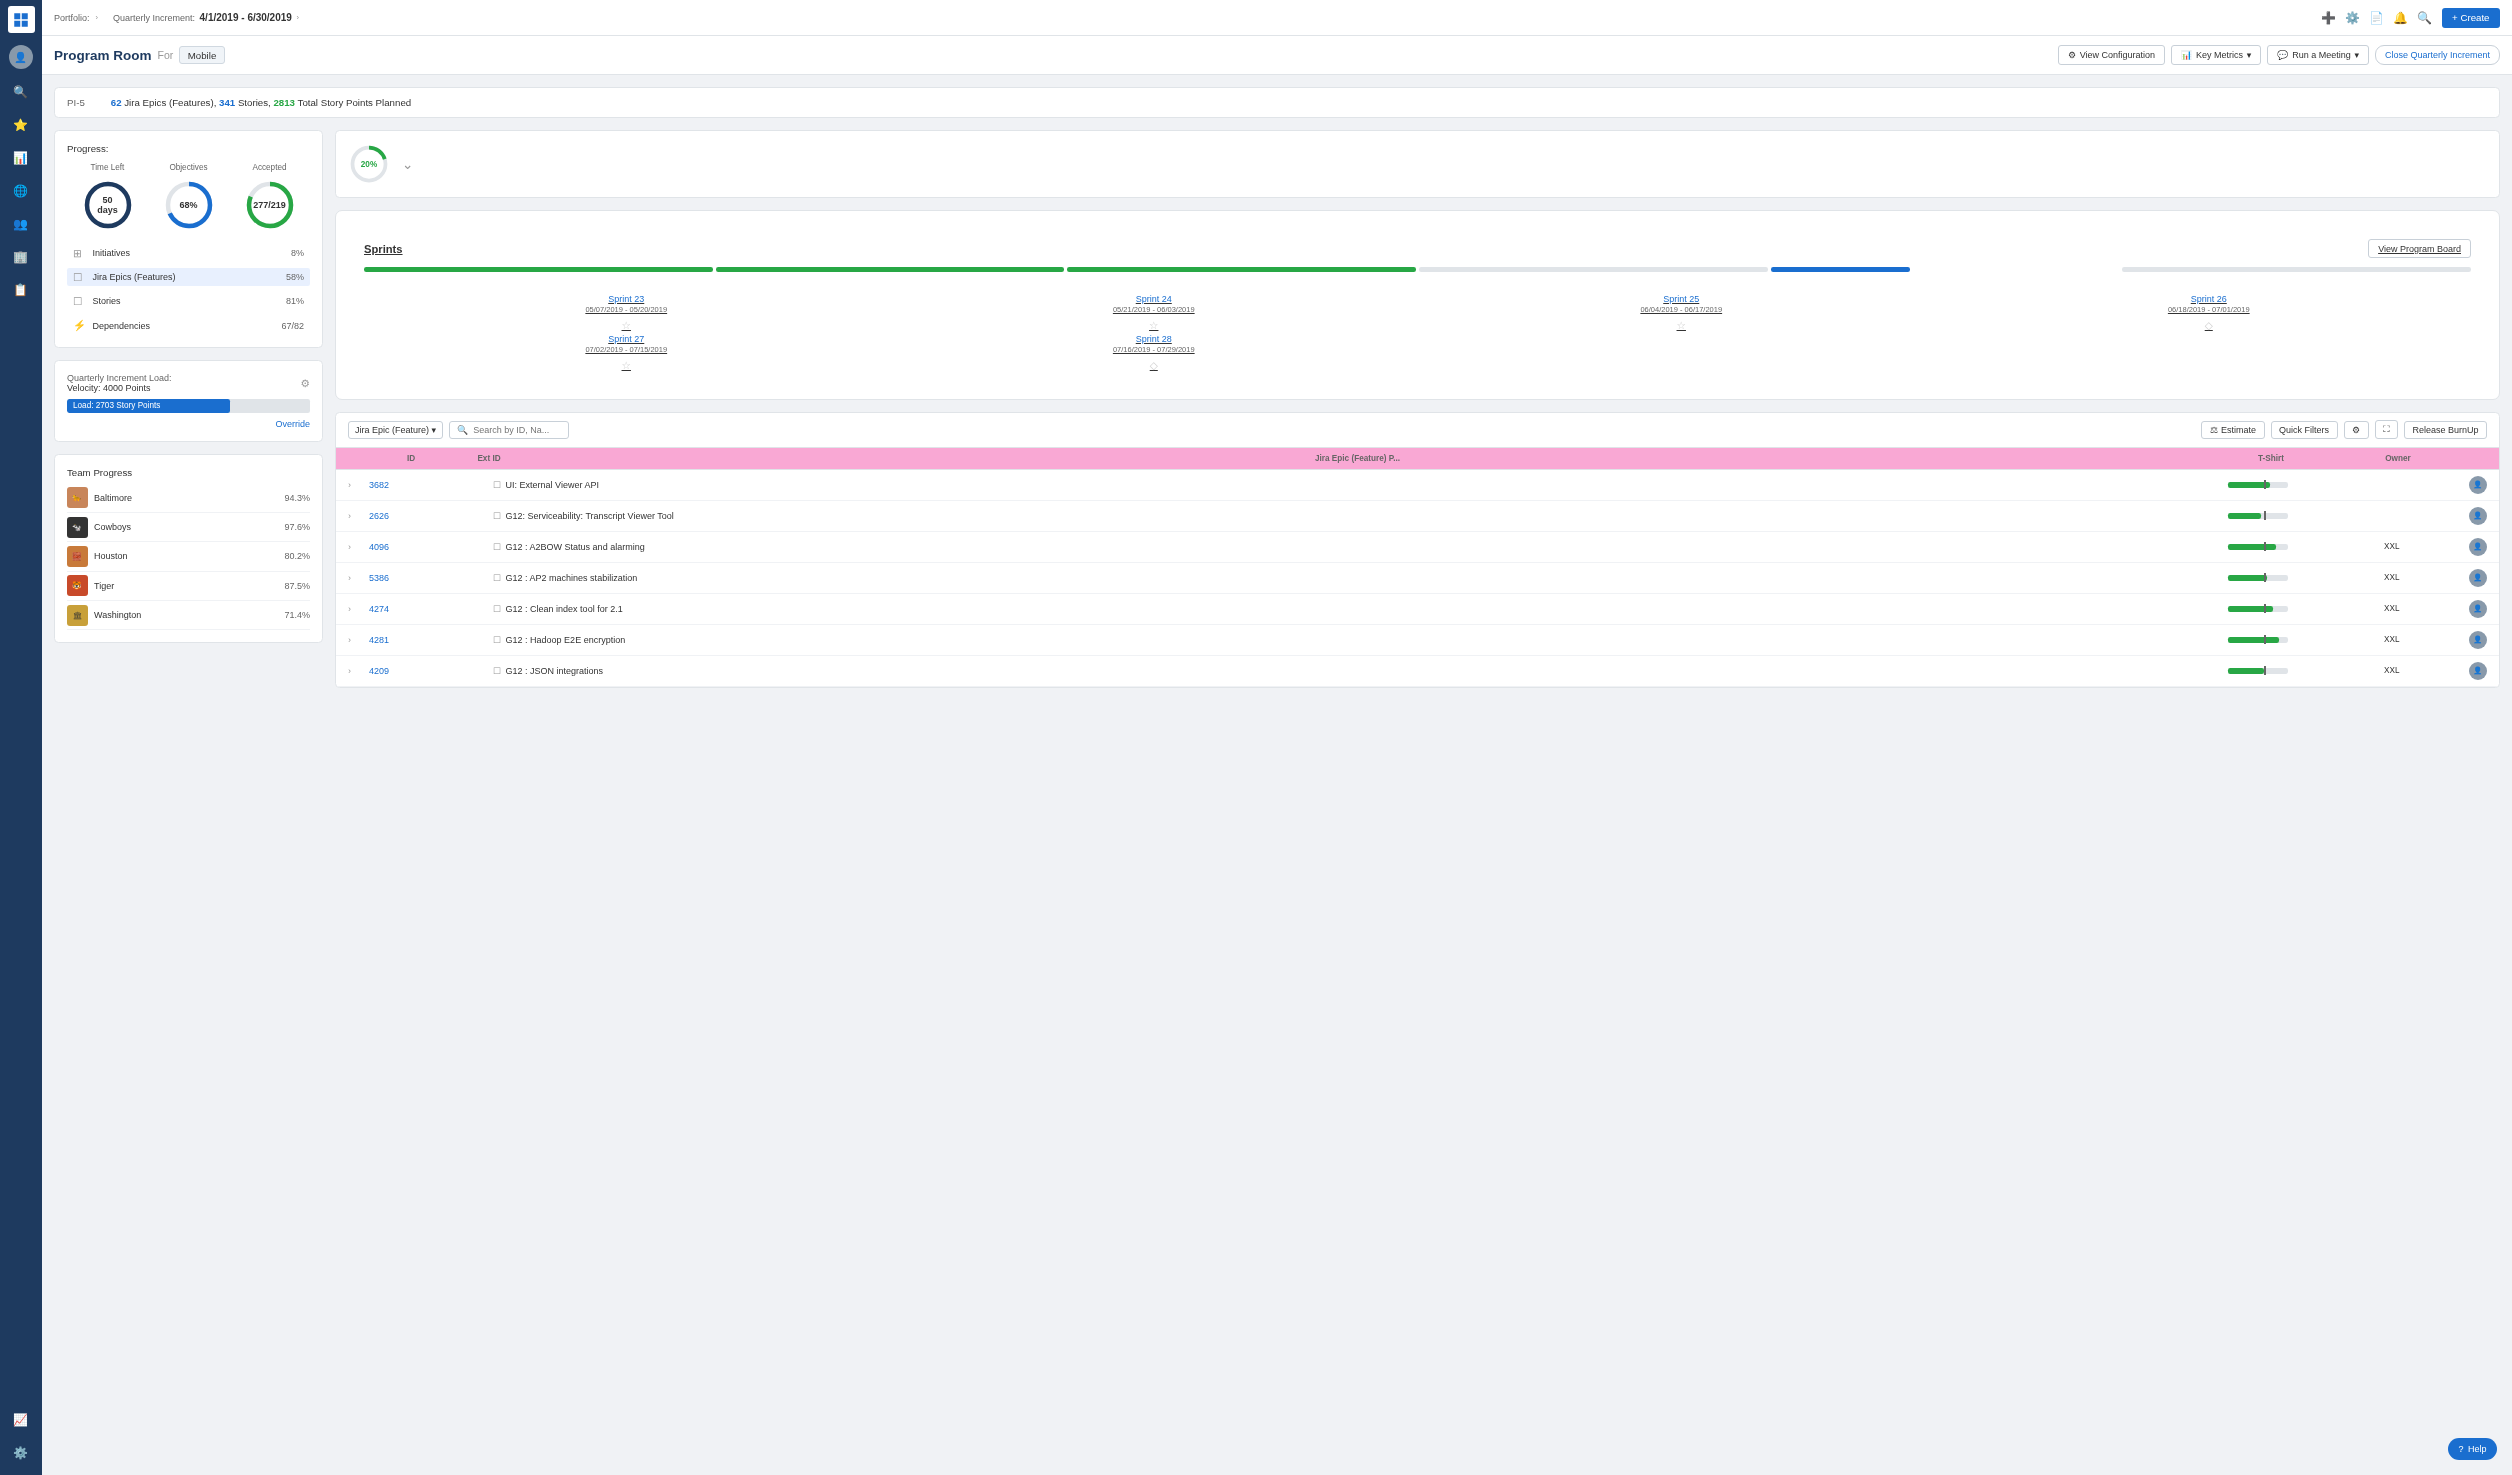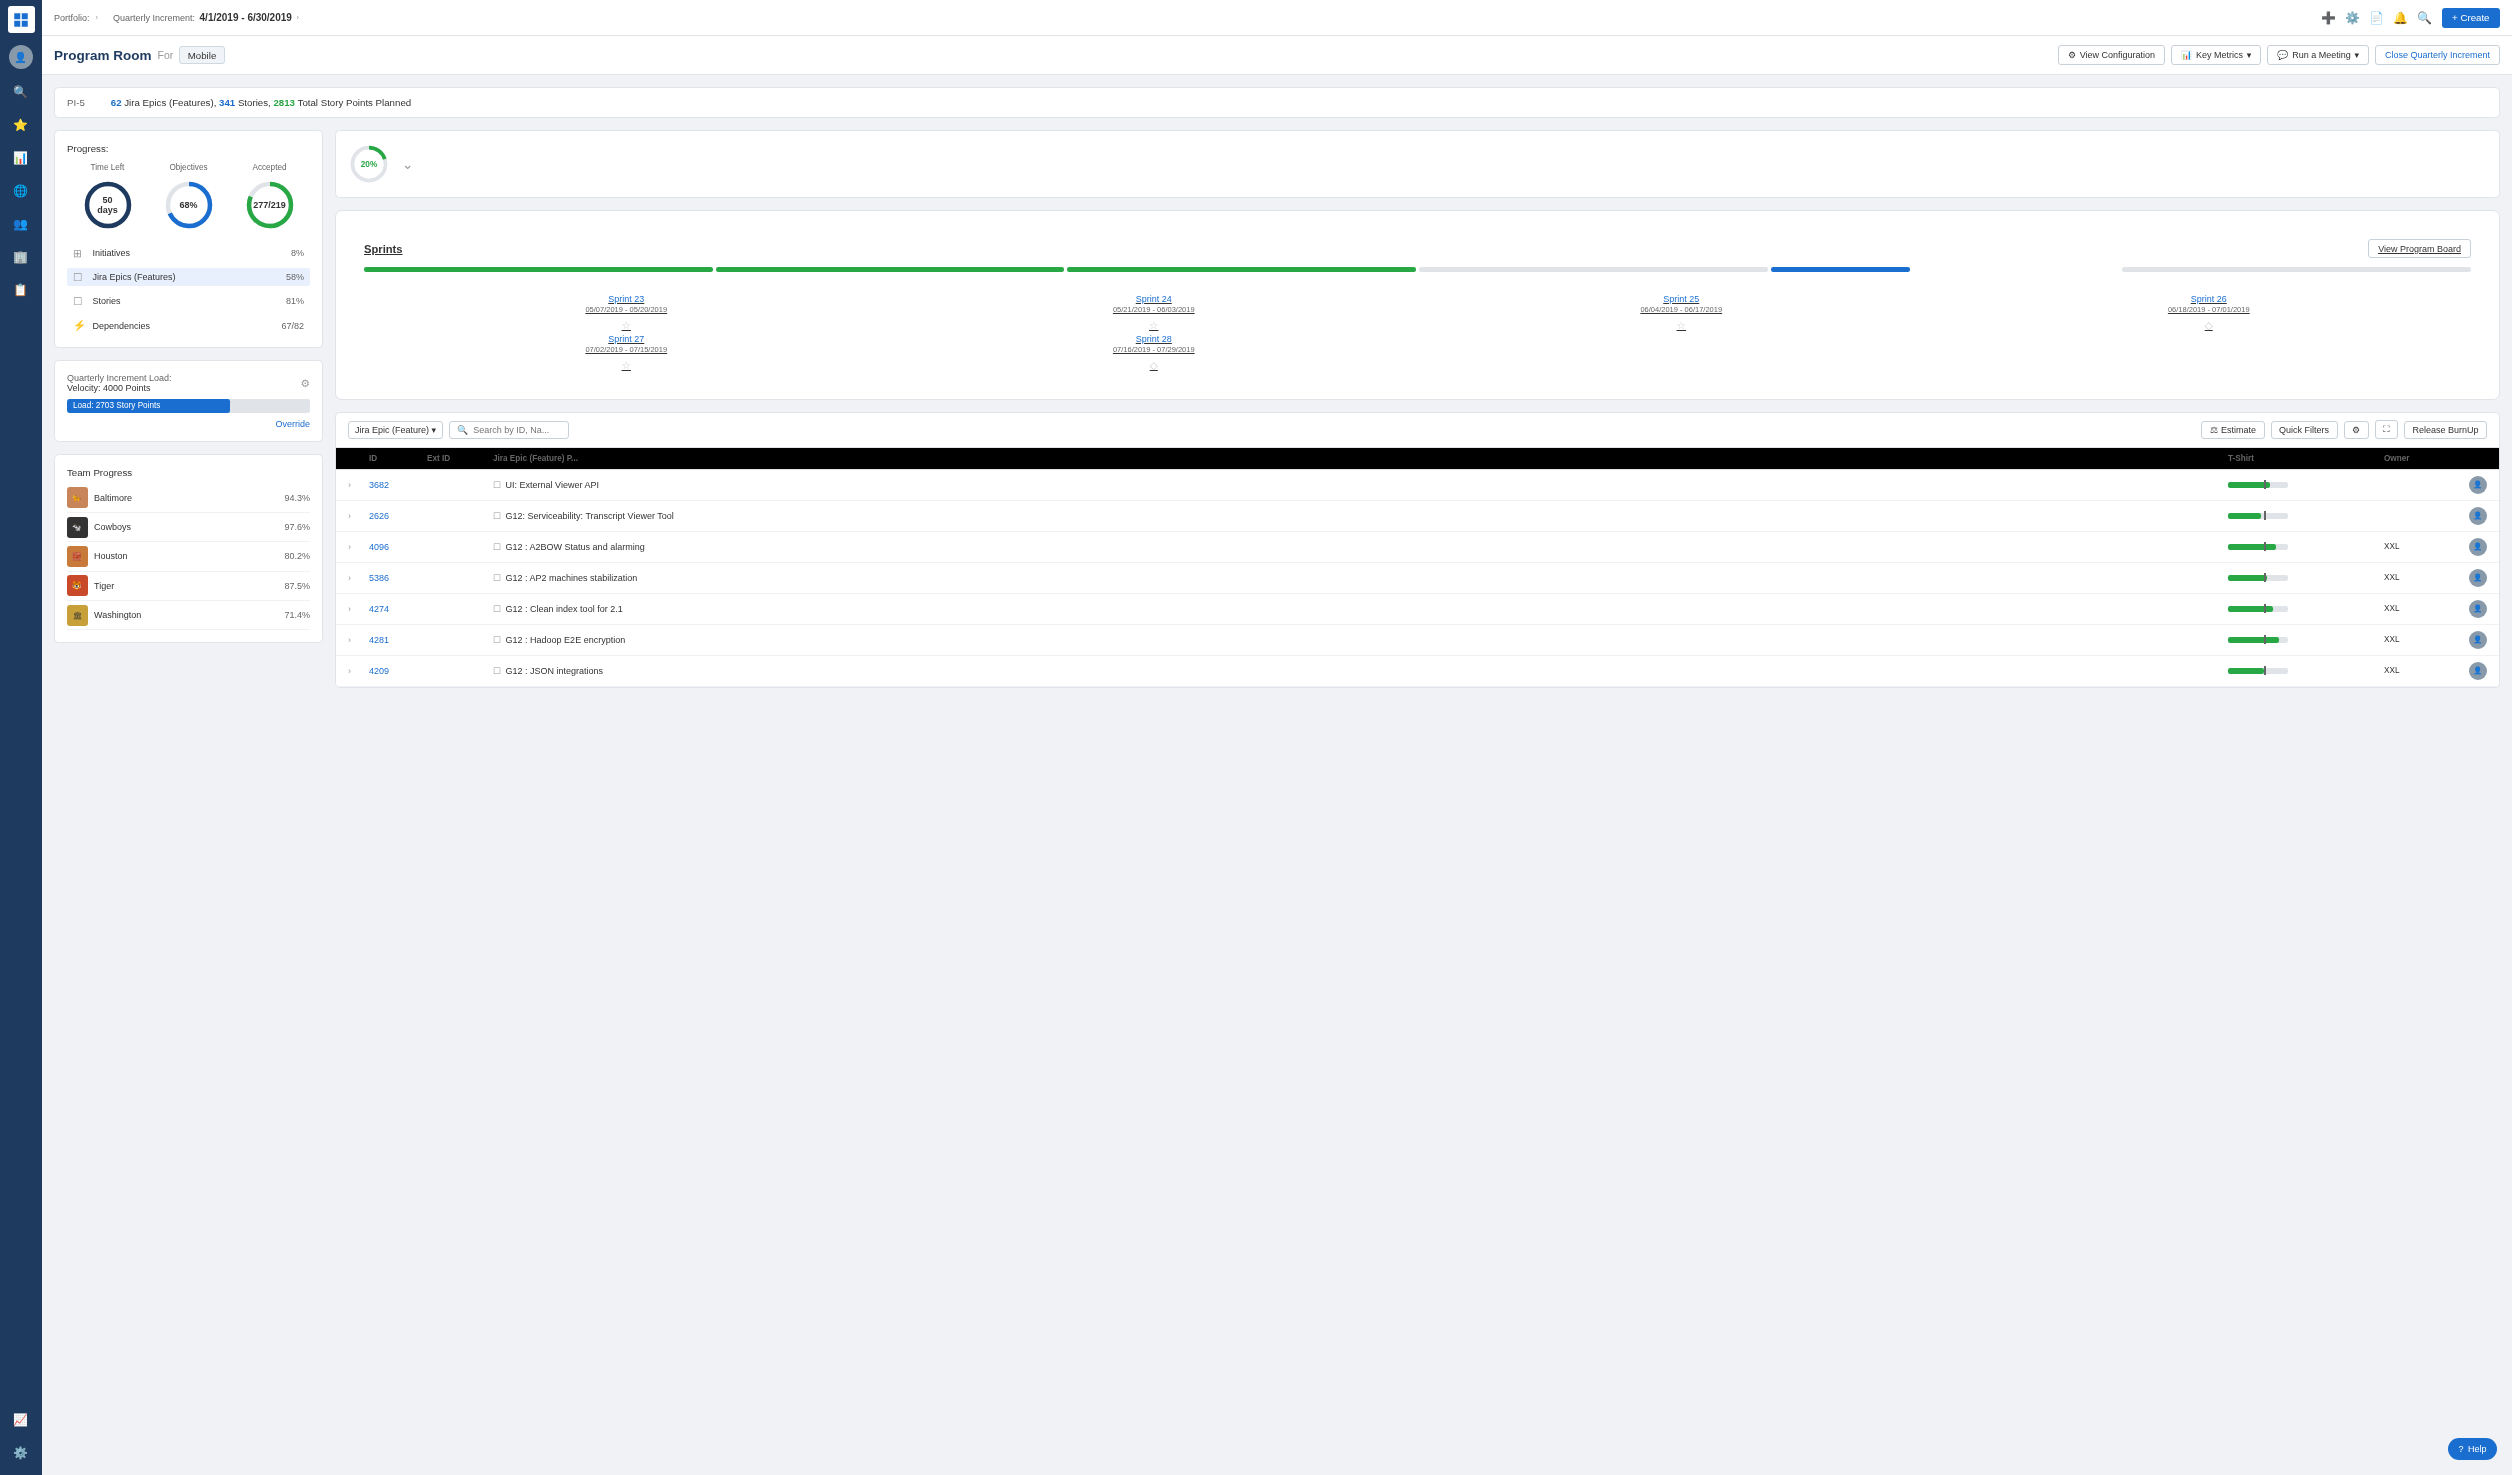--- a/index.html
+++ b/index.html
@@ -28,21 +28,21 @@
     .topbar-icon-btn { color: #666; cursor: pointer; font-size: 12px; }
     .btn-create { background: #1a6ecf; color: #fff; border: none; padding: 4.5px 10.5px; border-radius: 3px; cursor: pointer; font-size: 9.7px; font-weight: 500; display: flex; align-items: center; gap: 3px; }
 
     
     .header-bar { background: #fff; border-bottom: 0.7px solid #e0e4e8; padding: 0 12px; height: 39px; display: flex; align-items: center; flex-shrink: 0; }
     .header-title { font-size: 13.5px; font-weight: 600; color: #1e3a5f; }
     .header-for { color: #999; font-size: 10.5px; margin: 0 6px; }
     .header-program { background: #f0f4f8; border: 0.7px solid #d0d8e0; border-radius: 3px; padding: 2.2px 7.5px; font-size: 9.7px; color: #333; }
     .header-toolbar { margin-left: auto; display: flex; gap: 6px; }
     .toolbar-btn { background: #fff; border: 0.7px solid #c8d0d8; border-radius: 3px; padding: 3.7px 9px; font-size: 9px; cursor: pointer; display: flex; align-items: center; gap: 3.7px; color: #333; }
-    .toolbar-btn-primary { background: #fff; border: 0.7px solid #c8d0d8; border-radius: 3px; padding: 3.7px 9px; font-size: 9px; cursor: pointer; color: #1a6ecf; font-weight: 500; }
+    .toolbar-btn-primary { background: #fff; border: 0.7px solid #c8d0d8; border-radius: 9px; padding: 3.7px 9px; font-size: 9px; cursor: pointer; color: #1a6ecf; font-weight: 500; }
 
     
     .content { flex: 1; overflow-y: auto; padding: 12px; display: flex; flex-direction: column; gap: 12px; }
 
     
     .stats-bar { background: #fff; border: 0.7px solid #e0e4e8; border-radius: 4.5px; padding: 9px 12px; display: flex; align-items: center; gap: 6px; }
     .stats-id { color: #666; font-size: 9.7px; font-weight: 500; }
     .stats-text { font-size: 9.7px; color: #333; margin-left: 20px; }
     .stat-num { color: #1a6ecf; font-weight: 600; }
     .stat-num.green { color: #28a745; }
@@ -110,21 +110,21 @@
     .sprint-bar { height: 4.5px; border-radius: 2.2px; }
 
     
     .table-card { background: #fff; border: 0.7px solid #e0e4e8; border-radius: 4.5px; overflow: hidden; }
     .table-toolbar { padding: 7.5px 12px; display: flex; align-items: center; gap: 6px; border-bottom: 0.7px solid #e0e4e8; }
     .table-filter-select { border: 0.7px solid #c8d0d8; border-radius: 3px; padding: 3px 6px; font-size: 9px; color: #333; background: #fff; cursor: pointer; }
     .table-search { border: 0.7px solid #c8d0d8; border-radius: 3px; padding: 3px 7.5px; font-size: 9px; color: #333; background: #fff; width: 120px; display: flex; align-items: center; gap: 4.5px; }
     .table-search input { border: none; outline: none; font-size: 9px; color: #333; width: 90px; }
     .table-spacer { flex: 1; }
     .table-btn { border: 0.7px solid #c8d0d8; border-radius: 3px; padding: 3px 7.5px; font-size: 9px; cursor: pointer; background: #fff; color: #333; display: flex; align-items: center; gap: 3px; }
-    .table-head { display: grid; grid-template-columns: 15px 52px 60px 1fr 150px 60px 37px; align-items: center; padding: 6px 12px; background: #000000; border-bottom: 0.7px solid #e0e4e8; font-size: 8.2px; color: #666; font-weight: 600; gap: 6px; }
+    .table-head { display: grid; grid-template-columns: 15px 52px 60px 1fr 150px 60px 37px; align-items: center; padding: 6px 12px; background: #f9a8d4; border-bottom: 0.7px solid #e0e4e8; font-size: 8.2px; color: #666; font-weight: 600; gap: 22px; text-align: center; }
     .table-row { display: grid; grid-template-columns: 15px 52px 60px 1fr 150px 60px 37px; align-items: center; padding: 6px 12px; border-bottom: 0.7px solid #f0f2f5; font-size: 9px; gap: 6px; }
     .row-expand { color: #999; cursor: pointer; }
     .row-id { color: #1a6ecf; cursor: pointer; font-weight: 500; }
     .row-ext { color: #999; }
     .row-title { color: #333; display: flex; align-items: center; gap: 4.5px; }
     .row-title-icon { color: #999; font-size: 9px; }
     .bar-cell { display: flex; align-items: center; }
     .mini-bar-track { width: 60px; height: 6px; background: #e0e4e8; border-radius: 2.2px; overflow: visible; position: relative; }
     .mini-bar-fill { height: 100%; background: #28a745; border-radius: 2.2px; }
     .mini-bar-marker { position: absolute; top: -1.5px; width: 1.5px; height: 9px; background: #666; }

